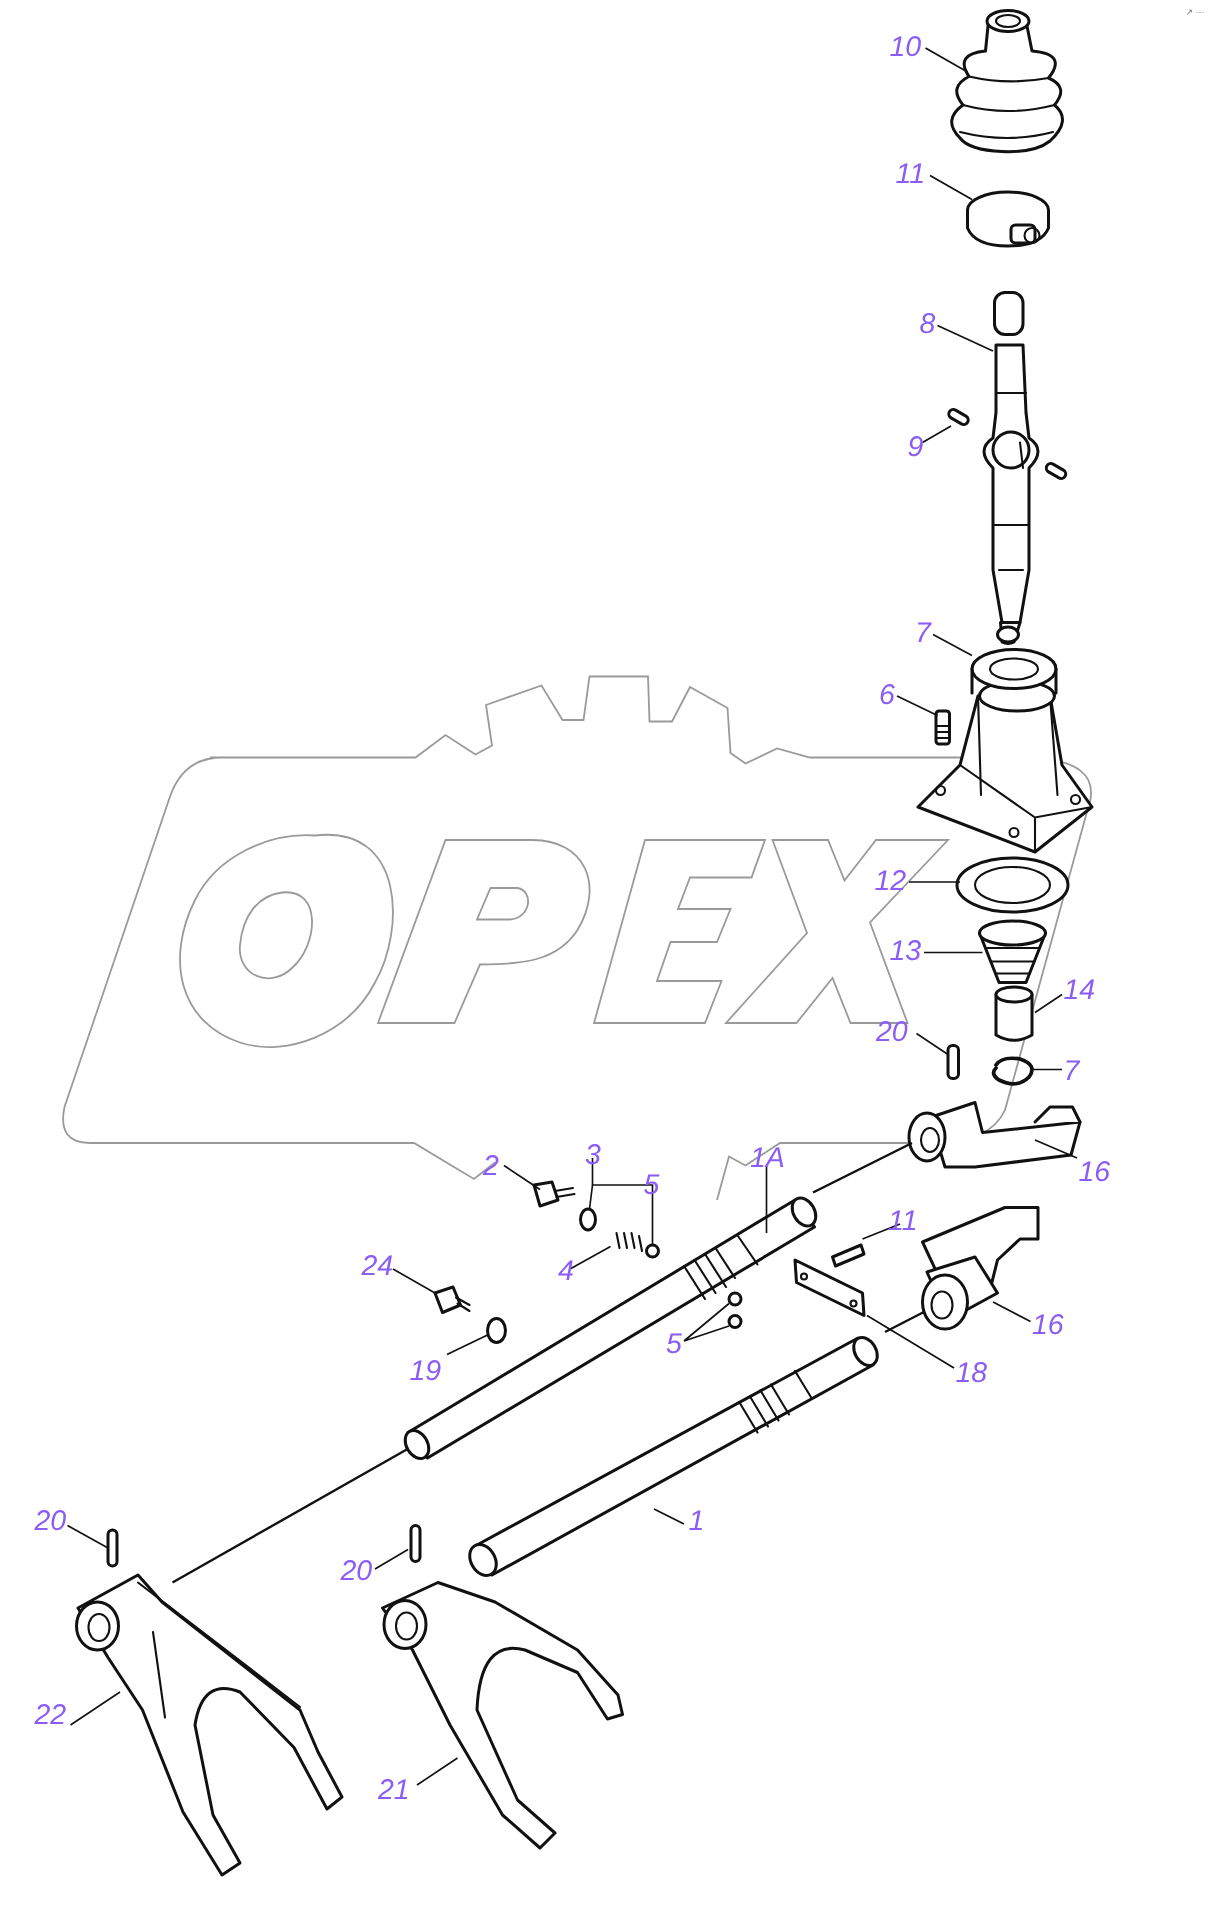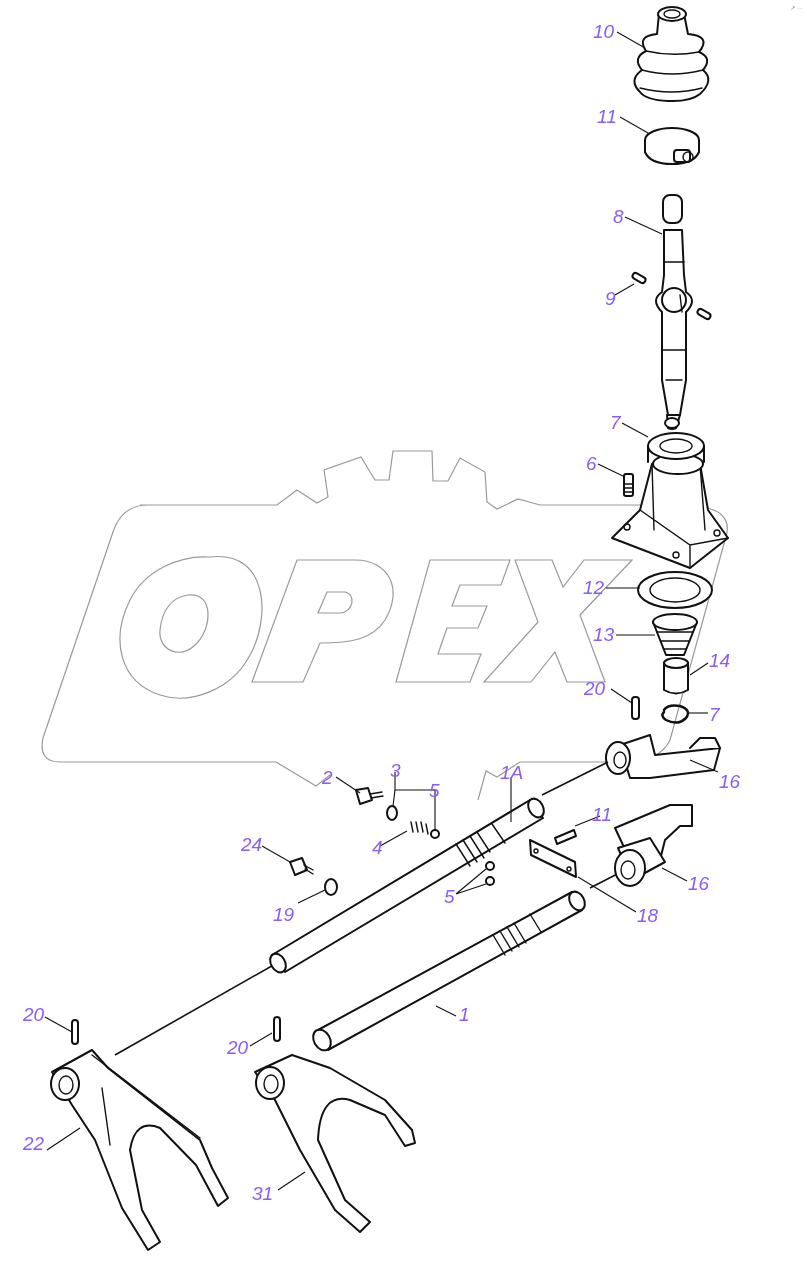--- a/index.html
+++ b/index.html
@@ -229,13 +229,13 @@
 <span class="callout" style="left:592px;top:805px">11</span>
 <span class="callout" style="left:241px;top:835px">24</span>
 <span class="callout" style="left:688px;top:874px">16</span>
 <span class="callout" style="left:444px;top:887px">5</span>
 <span class="callout" style="left:273px;top:905px">19</span>
 <span class="callout" style="left:637px;top:906px">18</span>
 <span class="callout" style="left:459px;top:1005px">1</span>
 <span class="callout" style="left:23px;top:1005px">20</span>
 <span class="callout" style="left:227px;top:1038px">20</span>
 <span class="callout" style="left:23px;top:1134px">22</span>
-<span class="callout" style="left:252px;top:1184px">31</span>
+<span class="callout" style="left:252px;top:1184px">21</span>
 
 </body></html>

